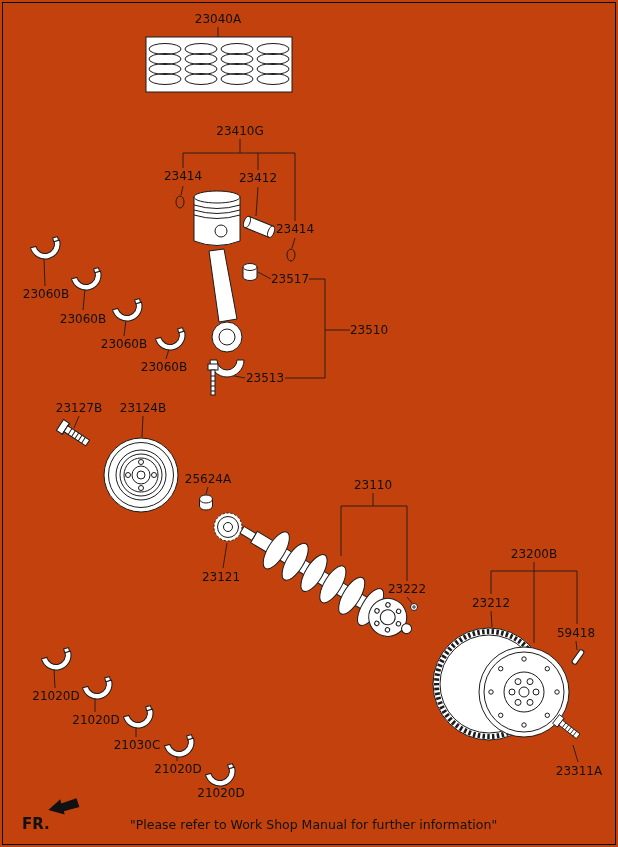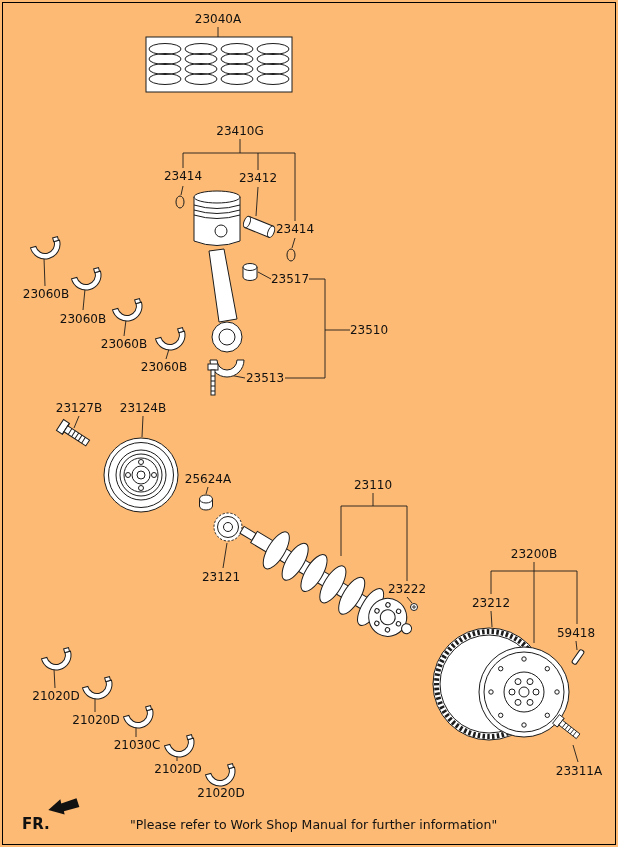--- a/index.html
+++ b/index.html
@@ -1,16 +1,16 @@
 <!DOCTYPE html>
 <html><head>
 <meta charset="utf-8">
 <style>
   html,body{margin:0;padding:0;background:#fff;}
-  .page{position:relative;width:618px;height:847px;background:#fdba74;overflow:hidden;
+  .page{position:relative;width:618px;height:847px;background:#c2410c;overflow:hidden;
         font-family:"DejaVu Sans", sans-serif;}
   .frame{position:absolute;inset:2px;border:1px solid #000;pointer-events:none;}
   svg.art{position:absolute;left:0;top:0;stroke:#1c1c1c;stroke-width:1;fill:none;}
   svg.art text{stroke:none;fill:#111;font-size:12px;}
   svg.art text.fr-text{font-size:15px;font-weight:bold;}
   svg.art text.note-text{font-size:12.5px;}
   .thin{stroke-width:0.9;}
 </style>
 </head>
 <body>

